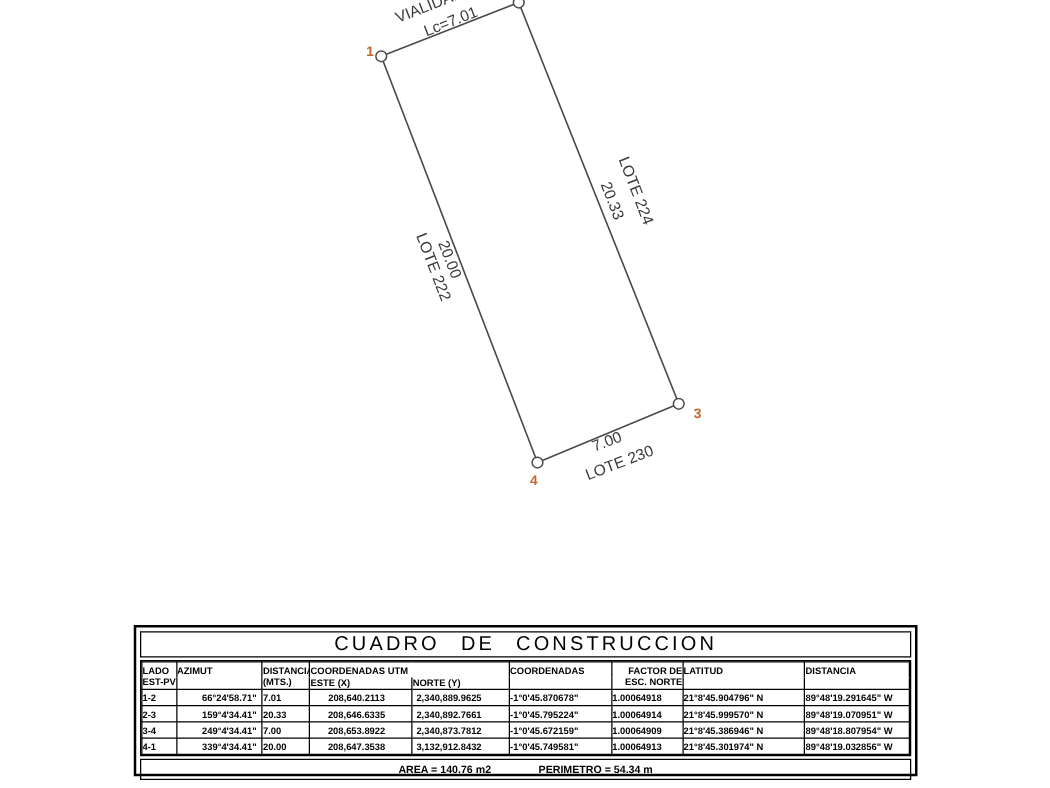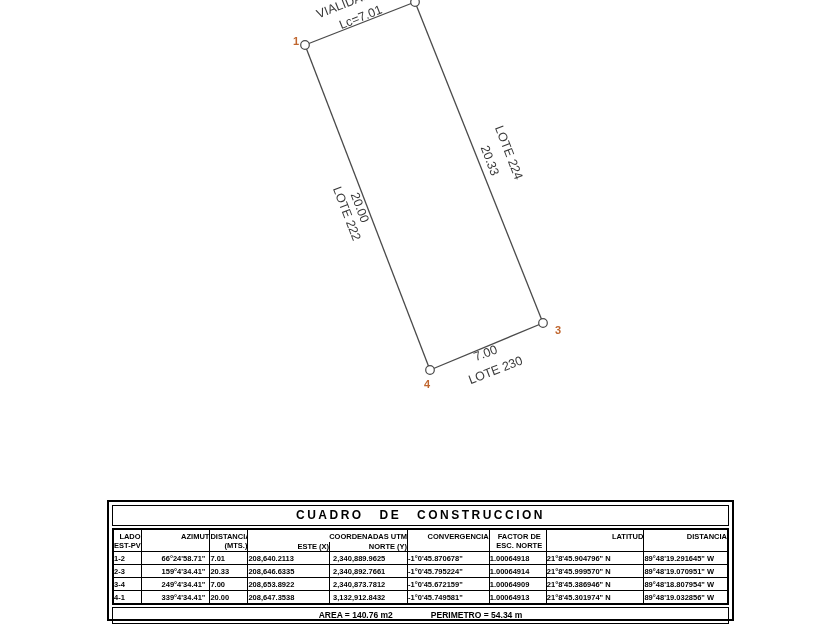--- a/index.html
+++ b/index.html
@@ -14,37 +14,37 @@
   .lbl{font-family:"Liberation Sans",sans-serif;font-size:12.5px;fill:#3a3a3a;}
   .num{font-family:"Liberation Sans",sans-serif;font-size:11px;font-weight:bold;fill:#c0662e;}
   
   .ctable{
     position:absolute;left:107px;top:500px;width:627px;height:121px;
     border:2.5px solid #000;box-sizing:border-box;padding:3px;
     display:flex;flex-direction:column;gap:2px;background:#fff;color:#000;
   }
   .title-box{
     border:1.3px solid #000;flex:0 0 19px;display:flex;align-items:center;justify-content:center;
-    font-weight:bold;font-size:12px;letter-spacing:2.5px;word-spacing:10px;line-height:19px;
+    font-weight:normal;font-size:16px;letter-spacing:2.5px;word-spacing:10px;line-height:19px;
   }
   .grid-box{border:1.3px solid #000;flex:1 1 auto;}
   table{width:100%;height:100%;border-collapse:collapse;table-layout:fixed;}
   th,td{border:1px solid #000;padding:0;overflow:hidden;white-space:nowrap;
         font-family:"Liberation Sans",sans-serif;}
-  th{font-weight:700;font-size:7.5px;line-height:9px;vertical-align:top;padding-top:2px;text-align:right;}
+  th{font-weight:700;font-size:7.5px;line-height:9px;vertical-align:top;padding-top:2px;text-align:left;}
   th.coord{border-bottom-style:hidden;}
-  th.factor{text-align:center;padding-left:3px;margin-top:21px;}
+  th.factor{text-align:right;padding-left:3px;margin-top:21px;}
   tr.h1{height:12px;}
   tr.h2{height:10px;}
   tr.h2 th{padding-top:0;}
   tbody tr{height:13px;}
   td{font-weight:700;font-size:7.5px;vertical-align:middle;text-align:left;}
   td.c-lado{text-align:left;}
   td.c-azimut{text-align:right;padding-right:4px;}
-  td.c-este{text-align:left;padding-right:7px;}
+  td.c-este{text-align:center;padding-right:7px;}
   td.c-norte{text-align:left;padding-left:3px;margin-top:28px;}
   .footer-box{
     border:1.3px solid #000;flex:0 0 15px;display:flex;align-items:center;justify-content:center;
     gap:38px;font-weight:bold;font-size:8.5px;line-height:15px;
   }
 </style>
 </head>
 <body>
 
 <svg class="plan-svg" width="840" height="495" viewBox="0 0 840 495">
@@ -97,21 +97,21 @@
           <th rowspan="2">
             <div>LADO</div>
             <div>EST-PV</div>
           </th>
           <th rowspan="2">AZIMUT</th>
           <th rowspan="2">
             <div>DISTANCIA</div>
             <div>(MTS.)</div>
           </th>
           <th colspan="2" class="coord">COORDENADAS UTM</th>
-          <th rowspan="2">CONVERGENCIA</th>
+          <th rowspan="2">COORDENADAS</th>
           <th rowspan="2" class="factor">
             <div>FACTOR DE</div>
             <div>ESC. NORTE</div>
           </th>
           <th rowspan="2">LATITUD</th>
           <th rowspan="2">DISTANCIA</th>
         </tr>
         <tr class="h2">
           <th>ESTE (X)</th>
           <th>NORTE (Y)</th>

